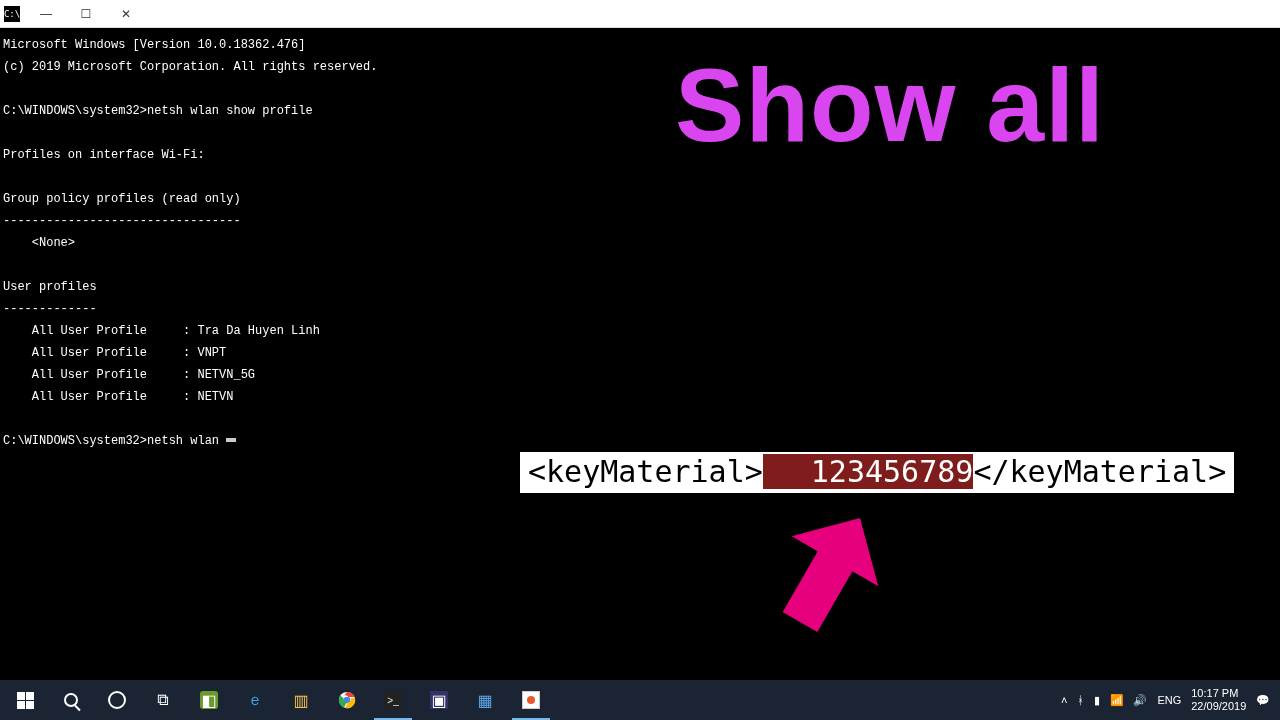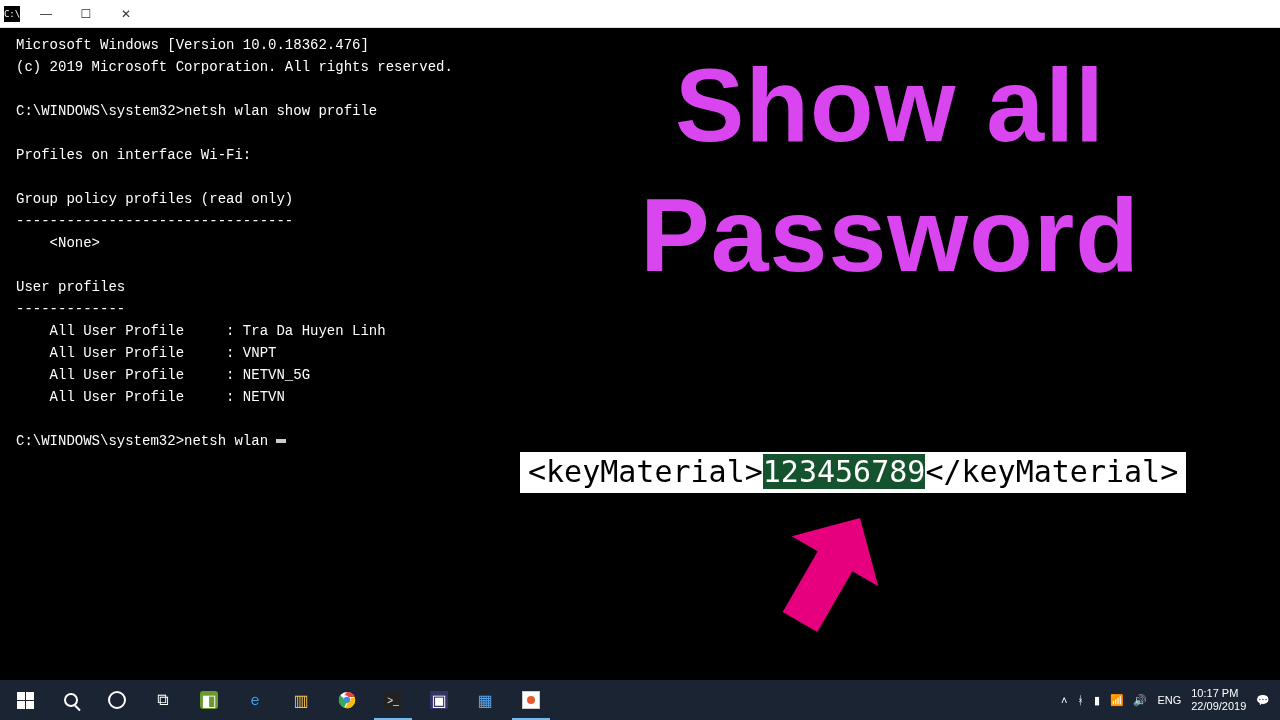--- a/index.html
+++ b/index.html
@@ -40,23 +40,23 @@
     display: flex; align-items: center; justify-content: center;
     font-size: 12px;
     color: #333;
     cursor: default;
   }
   
   .terminal {
     background: #000;
     color: #fff;
     font-family: Consolas, "Courier New", monospace;
-    font-size: 14px;
+    font-size: 12px;
     line-height: 22px;
-    padding: 6px 16px;
+    padding: 6px 3px;
     white-space: pre;
     height: 650px;
     position: relative;
   }
   .cursor-block {
     display: inline-block;
     width: 10px; height: 4px;
     background: #ccc;
     vertical-align: baseline;
     margin-bottom: 2px;
@@ -81,22 +81,23 @@
     top: 452px;
     left: 520px;
     background: #fff;
     color: #000;
     font-family: Consolas, monospace;
     font-size: 30px;
     padding: 2px 8px 4px 8px;
     white-space: nowrap;
   }
   .keybox .sel {
-    background: #14532d;
-    color: #fff;
+    background: #7f1d1d;
+    color: #fff;
+    padding-left: 48px;
   }
   
   .arrow {
     position: absolute;
     top: 510px;
     left: 770px;
     width: 120px;
     height: 120px;
     transform: rotate(30deg);
   }
@@ -196,21 +197,20 @@
 <span>    All User Profile     : Tra Da Huyen Linh</span>
 <span>    All User Profile     : VNPT</span>
 <span>    All User Profile     : NETVN_5G</span>
 <span>    All User Profile     : NETVN</span>
 
 <span>C:\WINDOWS\system32&gt;</span><span>netsh wlan </span><span class="cursor-block"></span>
 </div>
 
 <div class="overlay-text">
   <div>Show all</div>
-  <div>Password</div>
 </div>
 
 <div class="keybox">
   <span>&lt;keyMaterial&gt;</span><span class="sel">123456789</span><span>&lt;/keyMaterial&gt;</span>
 </div>
 
 <div class="arrow">
   <div class="arrow-head"></div>
   <div class="arrow-shaft"></div>
 </div>

